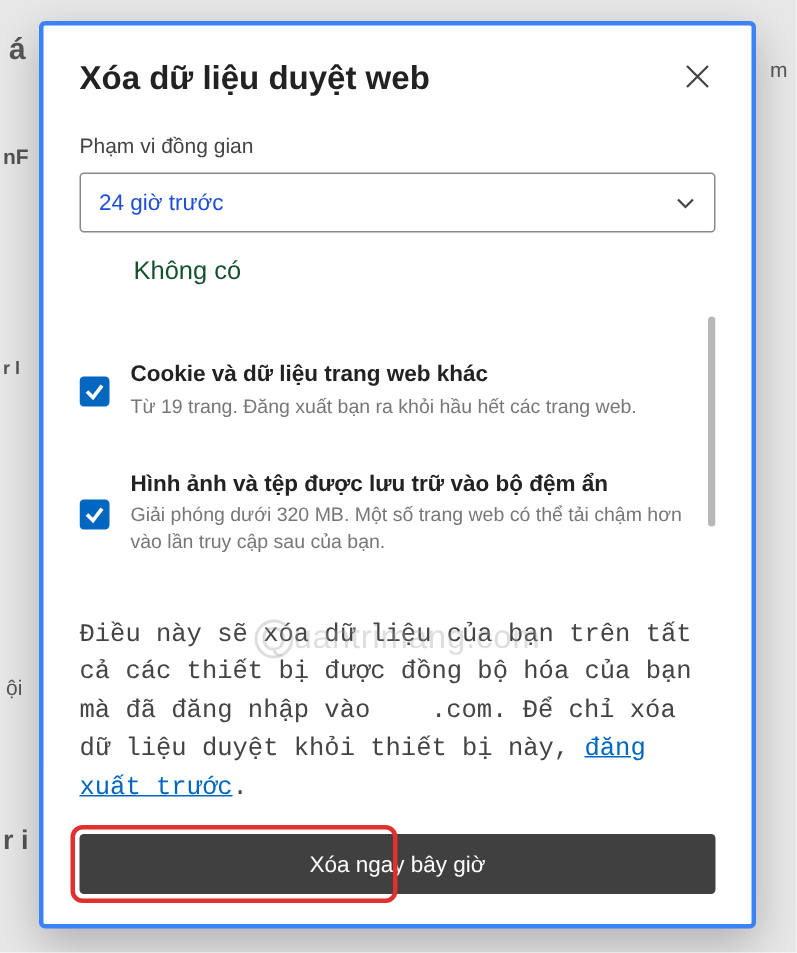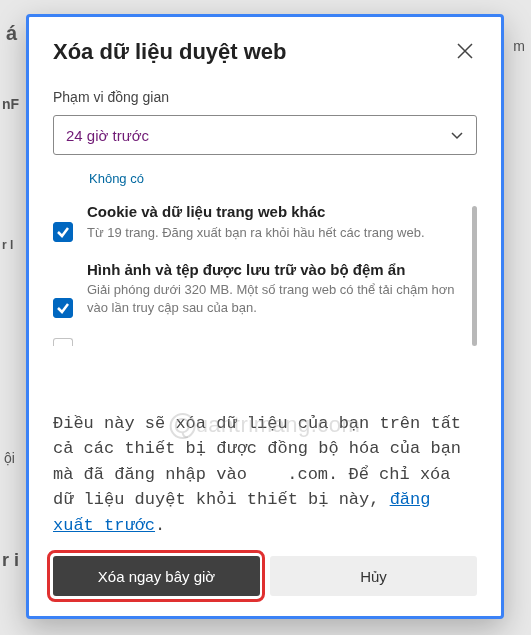--- a/index.html
+++ b/index.html
@@ -61,42 +61,43 @@
     border-radius: 3px;
     height: 40px;
     display: flex;
     align-items: center;
     justify-content: space-between;
     padding: 0 12px;
     cursor: pointer;
   }
   .select-value {
     font-size: 15px;
-    color: #701a75;
+    color: #1d4ed8;
   }
   .select svg { width: 14px; height: 14px; }
   .history-none {
     margin-top: 16px;
     margin-left: 36px;
-    font-size: 13px;
-    color: #0369a1;
+    font-size: 17px;
+    color: #14532d;
   }
   .list-wrap {
     position: relative;
     margin-top: 16px;
     flex: 1;
     overflow: hidden;
   }
   .list {
     padding-right: 18px;
   }
   .item {
     display: flex;
-    align-items: flex-end;
+    align-items: center;
     margin-bottom: 18px;
+    margin-top: 33px;
   }
   .checkbox {
     width: 20px;
     height: 20px;
     border: 1px solid #888;
     border-radius: 3px;
     flex-shrink: 0;
     margin-right: 14px;
     margin-top: 2px;
     display: flex;
@@ -278,15 +279,14 @@
     <span class="q">Q</span><span>uantrimang.com</span>
   </div>
 
   <div class="footer-text">
     <span>Điều này sẽ xóa dữ liệu của bạn trên tất cả các thiết bị được đồng bộ hóa của bạn mà đã đăng nhập vào </span><span style="letter-spacing:20px;">&nbsp;</span><span>.com</span><span>. Để chỉ xóa dữ liệu duyệt khỏi thiết bị này, </span><a>đăng xuất trước</a>.
   </div>
 
   <div class="buttons">
     <div class="highlight-ring"></div>
     <button class="btn btn-primary">Xóa ngay bây giờ</button>
-    <button class="btn btn-secondary">Hủy</button>
   </div>
 </div>
 
 </body></html>

